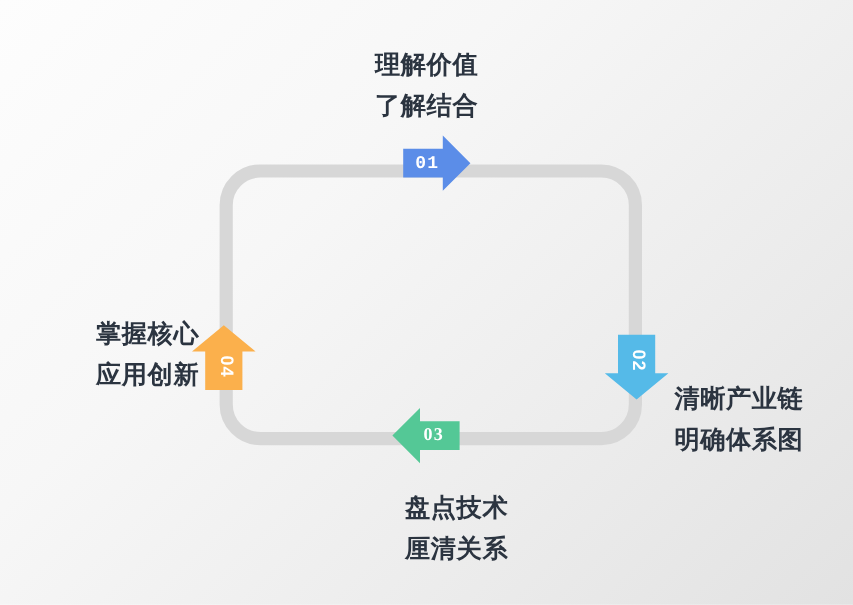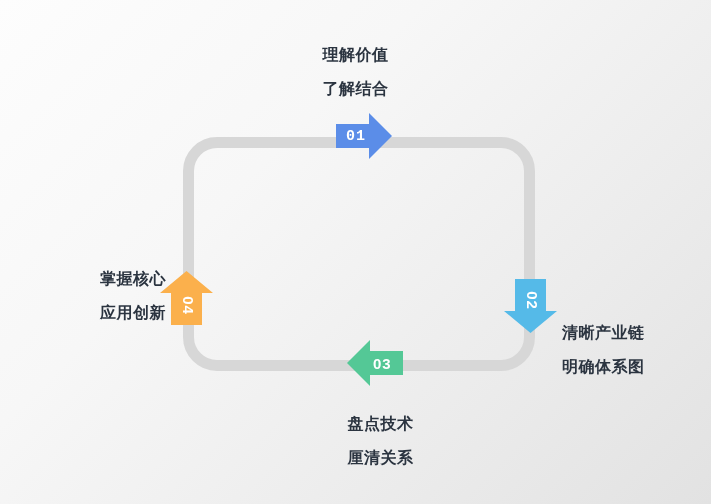--- a/index.html
+++ b/index.html
@@ -31,21 +31,21 @@
     box-sizing: border-box;
     border: 11px solid #d7d7d7;
     border-radius: 34px;
   }
 
   
   .label {
     position: absolute;
     color: #2b3440;
     font-weight: bold;
-    font-size: 16px;
+    font-size: 21px;
     line-height: 34px;
     letter-spacing: 0.5px;
     white-space: nowrap;
   }
   .label .line { display: block; }
 
   .label-top {
     left: 0;
     top: 38px;
     width: 711px;
@@ -96,21 +96,21 @@
 
   
   .arrow-02 { left: 504px; top: 279px; width: 53px; height: 54px; }
   .arrow-02 .arrow-num {
     left: 19px; top: 14px;
     transform: rotate(90deg);
     transform-origin: center center;
   }
 
   
-  .arrow-03 { left: 347px; top: 340px; width: 56px; height: 46px; }
+  .arrow-03 { left: 327px; top: 340px; width: 56px; height: 46px; font-family: Liberation Serif, serif; }
   .arrow-03 .arrow-num {
     left: 26px; top: 16px;
   }
 
   
   .arrow-04 { left: 160px; top: 271px; width: 53px; height: 54px; }
   .arrow-04 .arrow-num {
     left: 19px; top: 27px;
     transform: rotate(90deg);
     transform-origin: center center;

